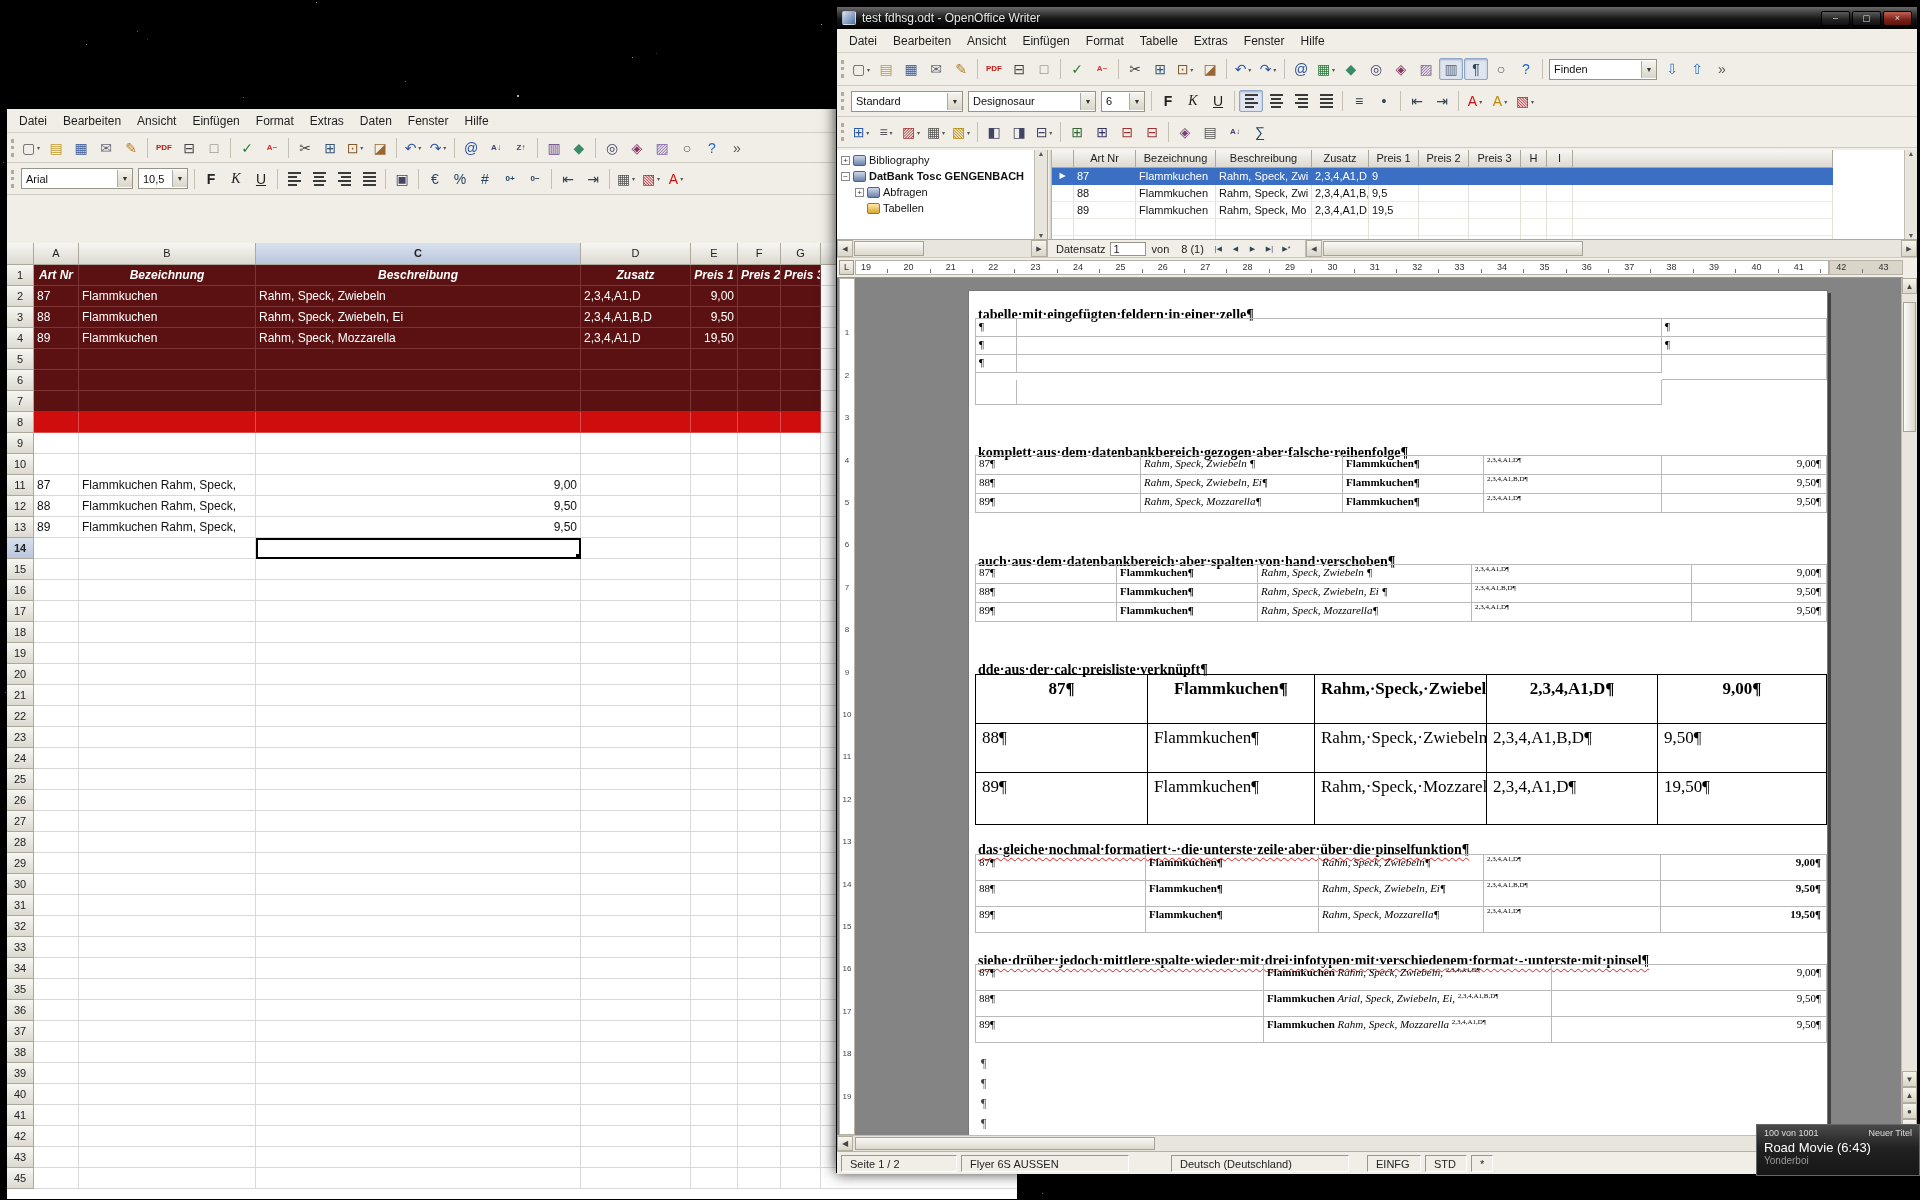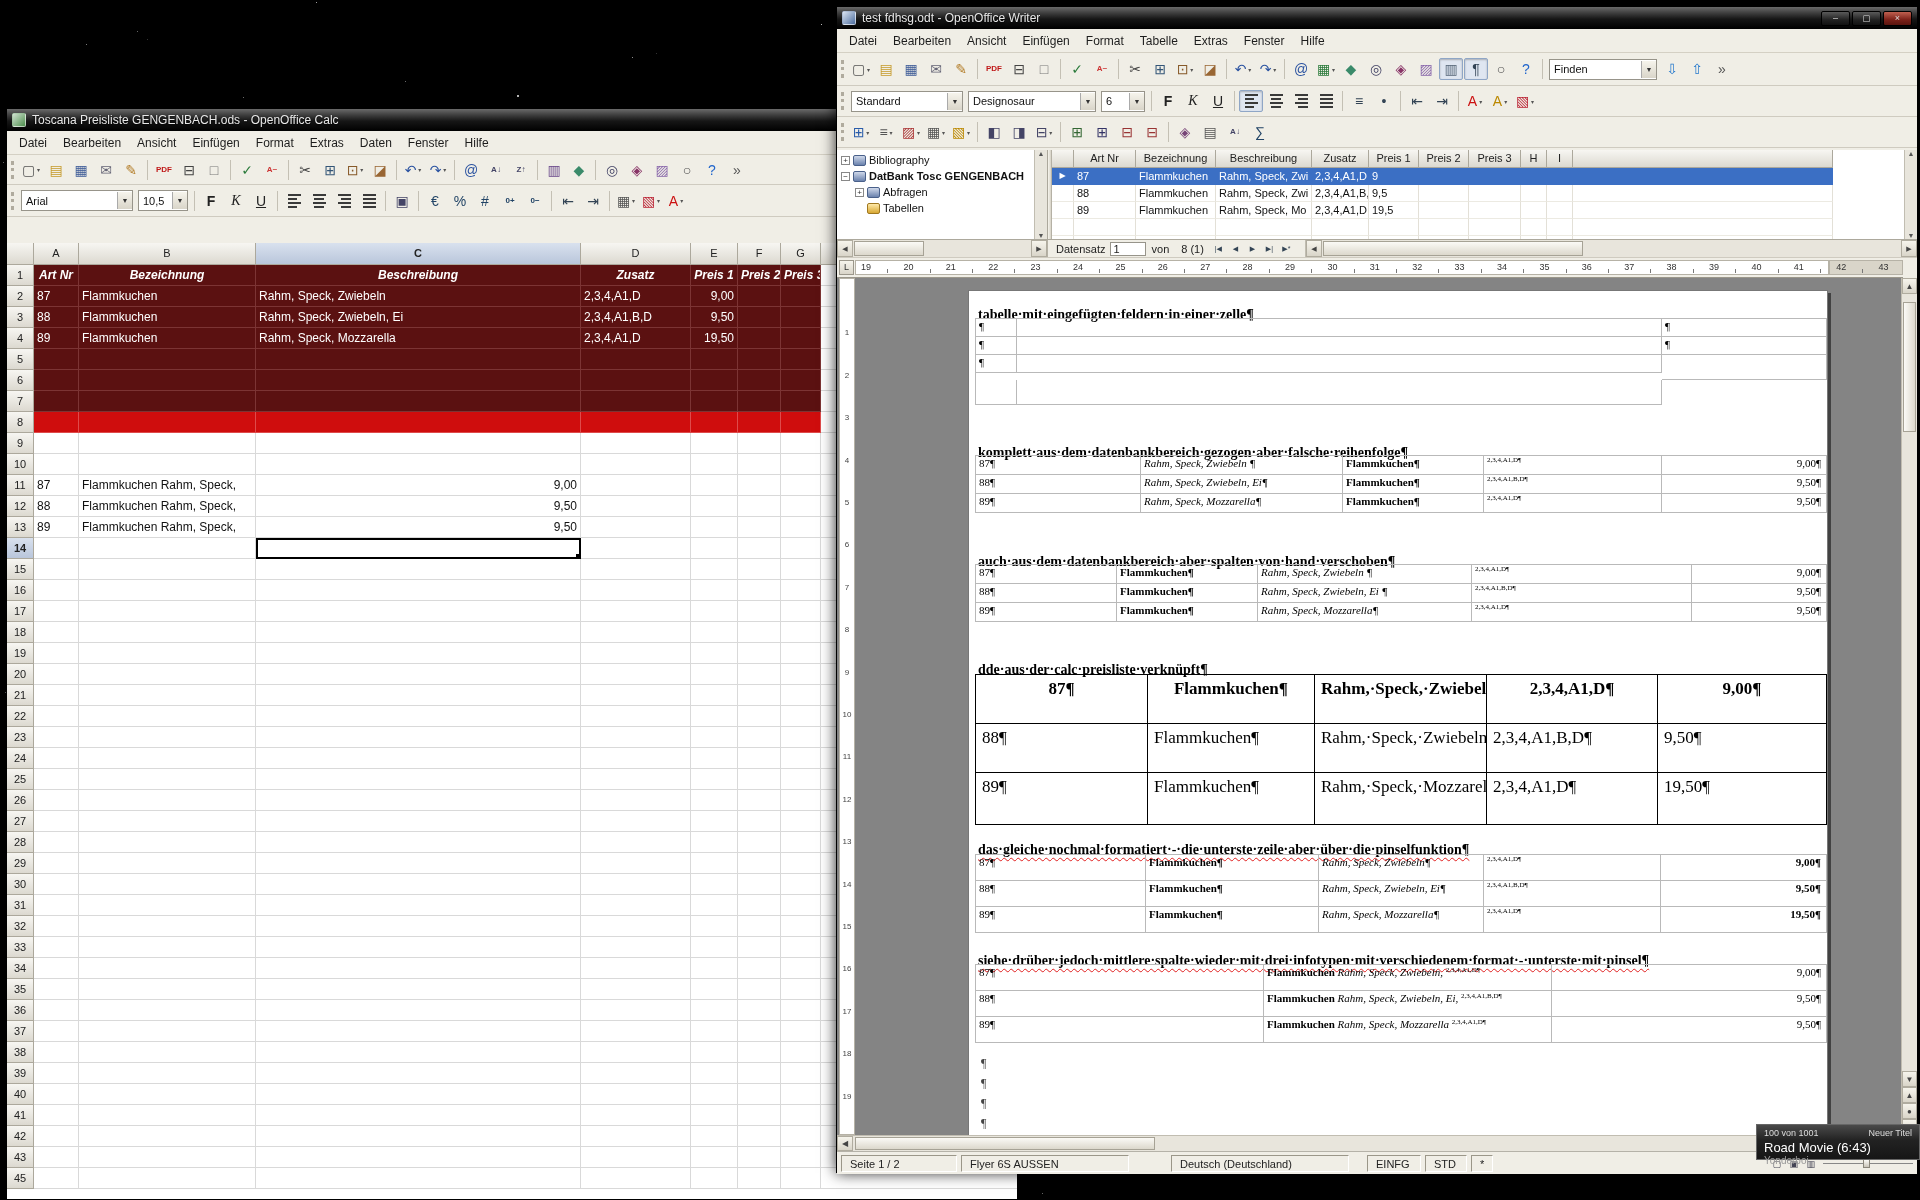--- a/index.html
+++ b/index.html
@@ -133,21 +133,21 @@
 .corner-box{position:absolute;right:0;top:1128px;width:16px;height:16px;background:#e8e5dc}
 
 #writer-status{position:absolute;left:0;top:1144px;width:100%;height:23px;background:#f0eee6;border-top:1px solid #b5b2a8;display:flex;align-items:center;font-size:11px;color:#222;padding:0 4px;gap:4px}
 .seg{border:1px solid;border-color:#9b9789 #fff #fff #9b9789;padding:1px 8px;height:17px;line-height:14px;white-space:nowrap;overflow:hidden}
 .status-spacer{flex:1}
 .view-ico{width:16px;height:15px;border:1px solid transparent;font-size:9px;text-align:center;line-height:14px;color:#445}
 .zoom-slider{width:90px;height:15px;position:relative}
 .zoom-slider .line{position:absolute;left:0;right:0;top:7px;height:1px;background:#888}
 .zoom-slider .knob{position:absolute;left:40px;top:3px;width:7px;height:9px;background:linear-gradient(#fbfaf6,#c9c5b9);border:1px solid #8a867a}
 
-#notif{position:absolute;left:1756px;top:1124px;width:164px;height:36px;background:linear-gradient(#4a4a4a,#222 45%,#161616);border:1px solid #666;z-index:9;padding:3px 7px;color:#ccc}
+#notif{position:absolute;left:1756px;top:1124px;width:164px;height:52px;background:linear-gradient(#4a4a4a,#222 45%,#161616);border:1px solid #666;z-index:9;padding:3px 7px;color:#ccc}
 #notif .row1{display:flex;justify-content:space-between;font-size:9px;color:#ddd}
 #notif .title{font-size:13px;color:#fff;margin-top:2px;white-space:nowrap}
 #notif .artist{font-size:10px;color:#999}
 </style>
 </head>
 <body>
 
 <div id="screen">
   <div id="stars">
       <div class="star" style="left: 1118px; top: 623px; width: 2px; height: 2px; opacity: 0.77;"></div>
@@ -446,29 +446,20 @@
       <div class="star" style="left: 382px; top: 745px; width: 1px; height: 1px; opacity: 0.96;"></div>
       <div class="star" style="left: 1142px; top: 1036px; width: 2px; height: 2px; opacity: 0.73;"></div>
       <div class="star" style="left: 1626px; top: 102px; width: 1px; height: 1px; opacity: 0.5;"></div>
       <div class="star" style="left: 360px; top: 815px; width: 2px; height: 2px; opacity: 0.27;"></div>
       <div class="star" style="left: 34px; top: 494px; width: 1px; height: 1px; opacity: 0.65;"></div>
       <div class="star" style="left: 762px; top: 862px; width: 1px; height: 1px; opacity: 0.84;"></div>
       <div class="star" style="left: 316px; top: 2px; width: 1px; height: 1px; opacity: 0.82;"></div>
     </div>
 
   <section class="window" id="calc-window">
-    <header class="titlebar">
-      <span class="appicon calc"></span>
-      <span class="title-text">Toscana Preisliste GENGENBACH.ods - OpenOffice Calc</span>
-      <span class="winbtns" id="calc-winbtns">
-          <span class="winbtn minimize-button">–</span>
-          <span class="winbtn maximize-button">▢</span>
-          <span class="winbtn close-button">×</span>
-        </span>
-    </header>
     <nav class="menubar" id="calc-menubar">
         <span class="menu-item">Datei</span>
         <span class="menu-item">Bearbeiten</span>
         <span class="menu-item">Ansicht</span>
         <span class="menu-item">Einfügen</span>
         <span class="menu-item">Format</span>
         <span class="menu-item">Extras</span>
         <span class="menu-item">Daten</span>
         <span class="menu-item">Fenster</span>
         <span class="menu-item">Hilfe</span>
@@ -1696,21 +1687,21 @@
             <div class="c ci" style="height: 26px;">Rahm, Speck, Mozzarella¶</div>
             <div class="c tiny" style="height: 26px;">2,3,4,A1,D¶</div>
             <div class="c prb" style="height: 26px;">19,50¶</div>
           </div>
           <div class="doc-h sq" style="top: 662px;">siehe·drüber·jedoch·mittlere·spalte·wieder·mit·drei·infotypen·mit·verschiedenem·format·-·unterste·mit·pinsel¶</div>
           <div class="dtable" style="top: 673px; width: 852px; grid-template-columns: 288px 288px 275px;">
             <div class="c " style="height: 26px;">87¶</div>
             <div class="c " style="height: 26px;"><span class="cb">Flammkuchen</span><span class="cinl"> Rahm, Speck, Zwiebeln, </span><span class="csup">2,3,4,A1,D¶</span></div>
             <div class="c pr" style="height: 26px;">9,00¶</div>
             <div class="c " style="height: 26px;">88¶</div>
-            <div class="c " style="height: 26px;"><span class="cb">Flammkuchen</span><span class="cinl"> Rahm, Speck, Zwiebeln, Ei, </span><span class="csup">2,3,4,A1,B,D¶</span></div>
+            <div class="c " style="height: 26px;"><span class="cb">Flammkuchen</span><span class="cinl"> Arial, Speck, Zwiebeln, Ei, </span><span class="csup">2,3,4,A1,B,D¶</span></div>
             <div class="c pr" style="height: 26px;">9,50¶</div>
             <div class="c " style="height: 26px;">89¶</div>
             <div class="c " style="height: 26px;"><span class="cb">Flammkuchen</span><span class="cinl"> Rahm, Speck, Mozzarella </span><span class="csup">2,3,4,A1,D¶</span></div>
             <div class="c pr" style="height: 26px;">9,50¶</div>
           </div>
           <div class="pilcrow-mark" style="top: 765px;">¶</div>
           <div class="pilcrow-mark" style="top: 785px;">¶</div>
           <div class="pilcrow-mark" style="top: 805px;">¶</div>
           <div class="pilcrow-mark" style="top: 825px;">¶</div>
         </div>

